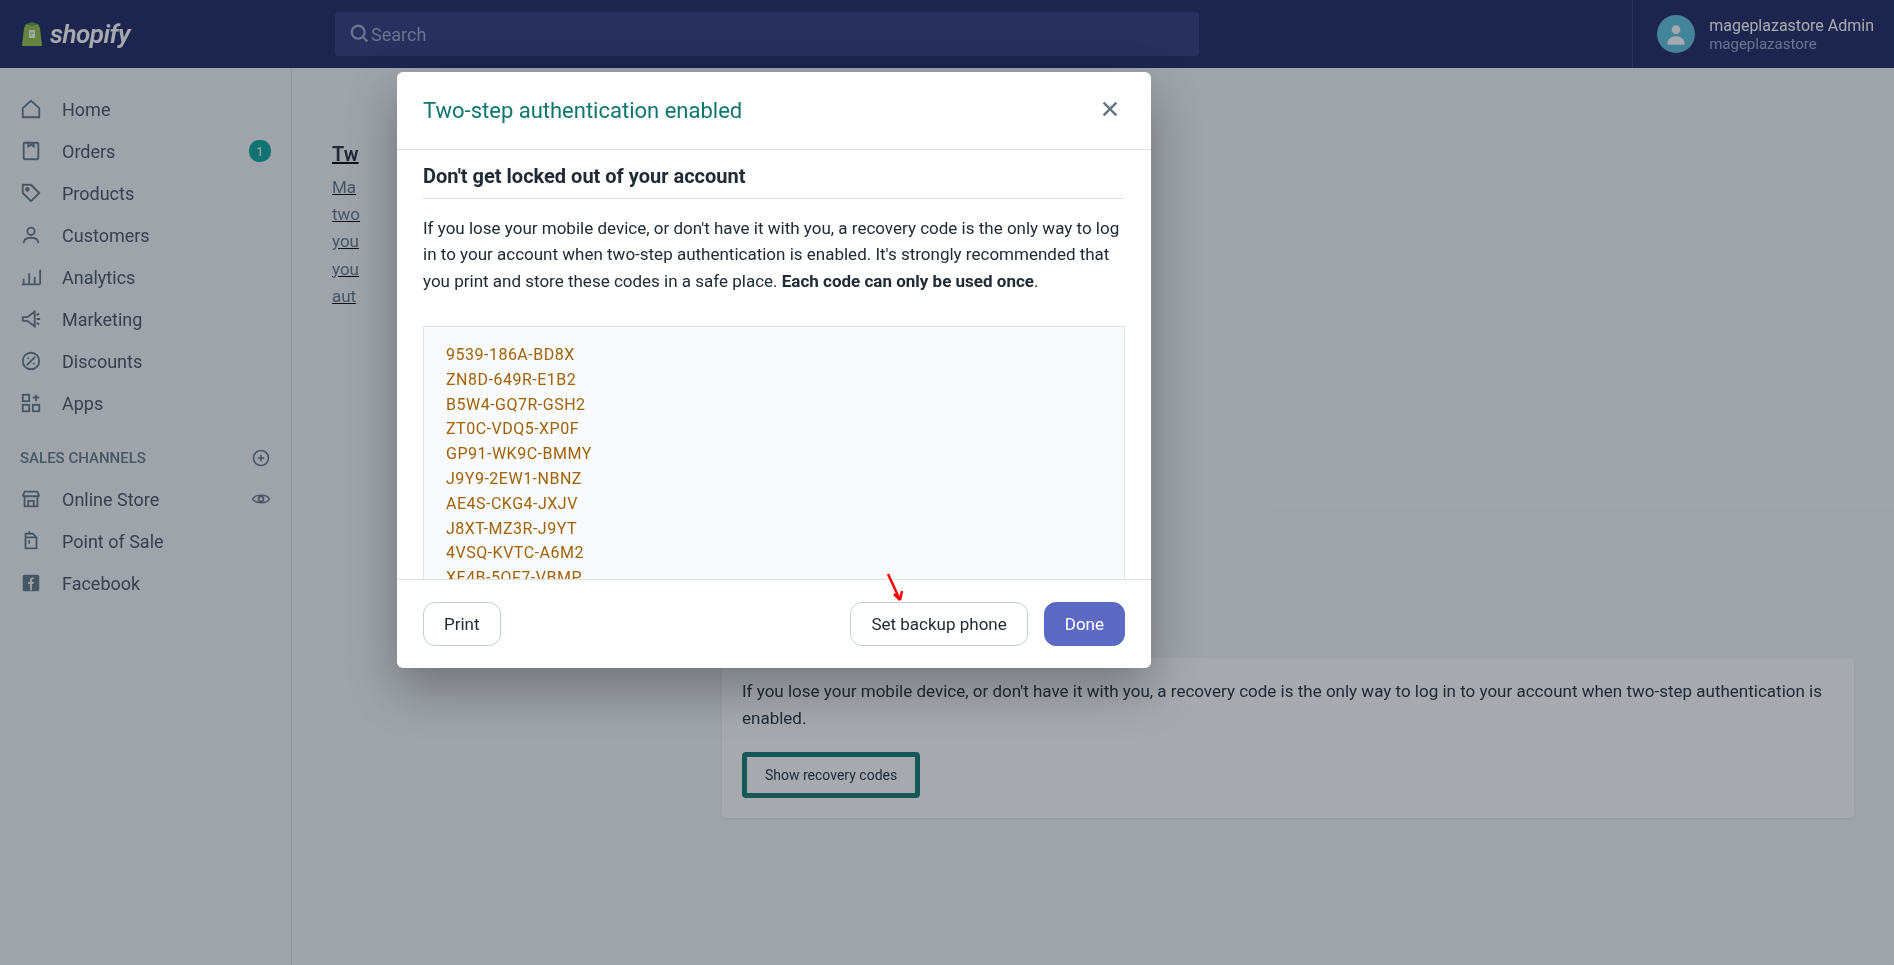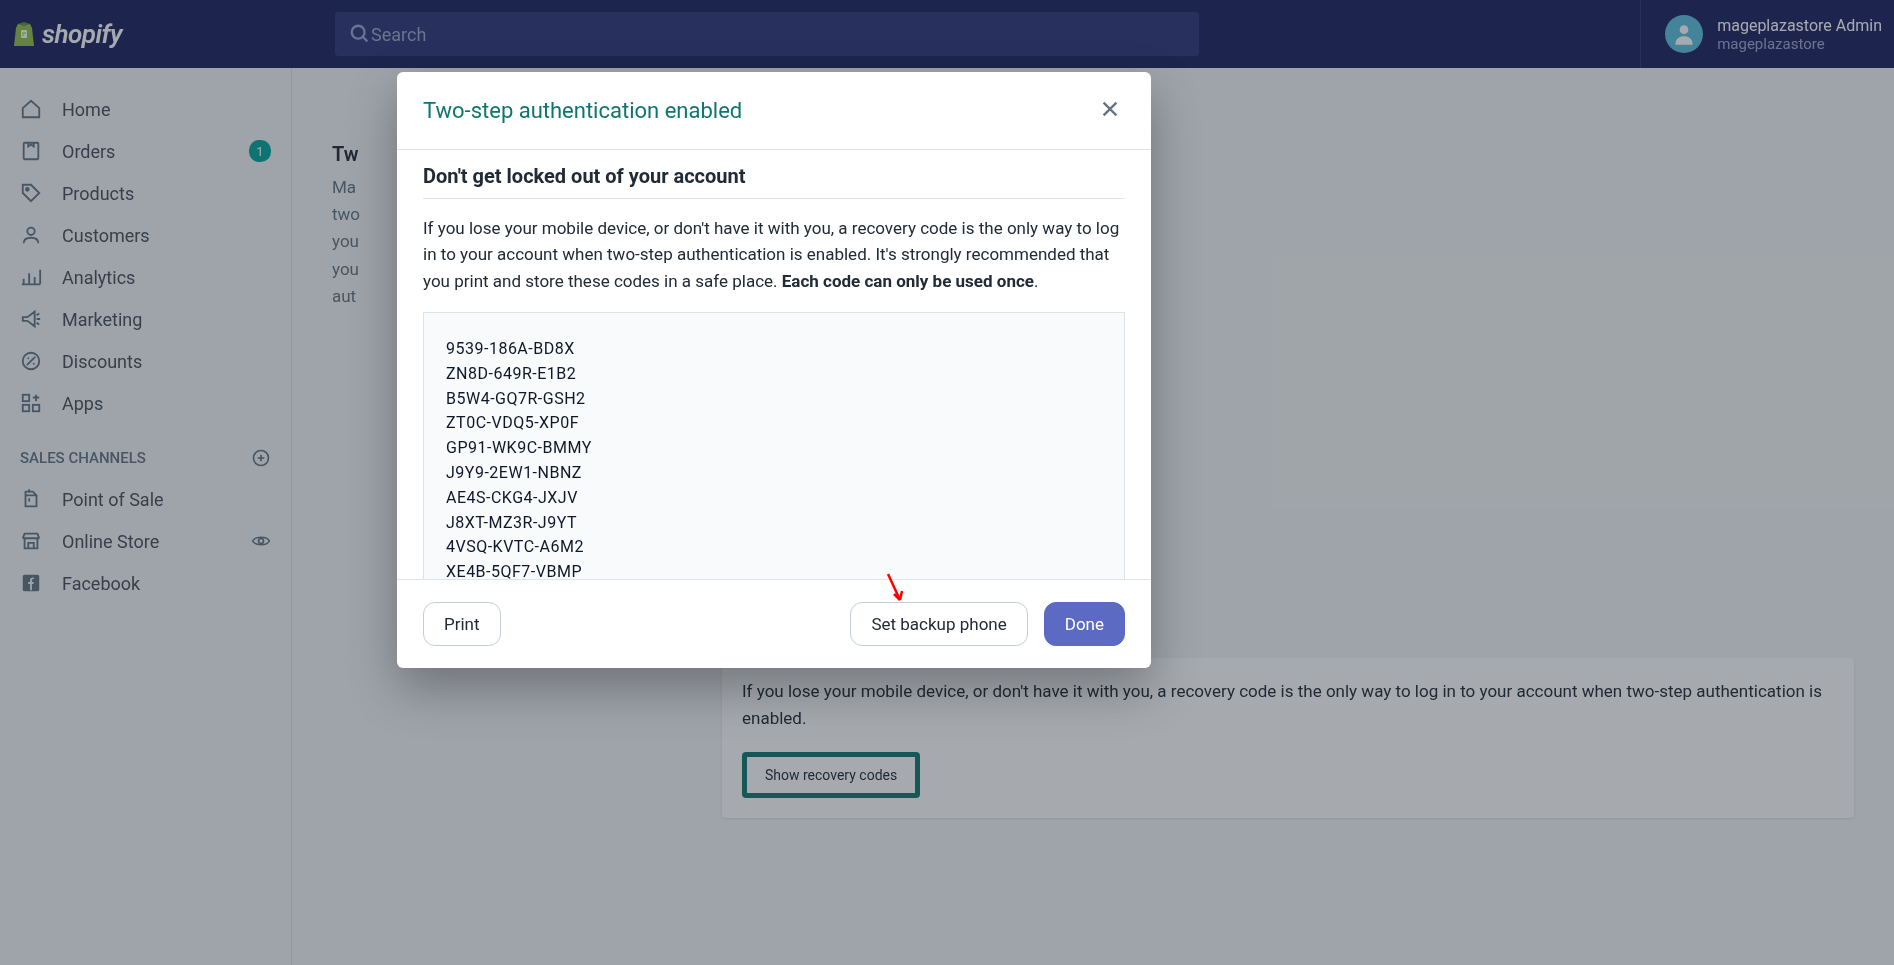--- a/index.html
+++ b/index.html
@@ -1,19 +1,19 @@
 <!DOCTYPE html>
 <html><head>
 <meta charset="utf-8">
 <style>
 * { margin: 0; padding: 0; box-sizing: border-box; font-family: -apple-system, BlinkMacSystemFont, "Segoe UI", Roboto, sans-serif; }
 body { background: #f4f6f8; overflow: hidden; width: 1894px; height: 965px; position: relative; }
 
 
-.topbar { background: #1c2260; height: 68px; display: flex; align-items: center; padding: 0 12px; position: relative; }
+.topbar { background: #1c2260; height: 68px; display: flex; align-items: center; padding: 0 20px; position: relative; }
 .logo { display: flex; align-items: center; gap: 6px; }
 .logo-bag { width: 24px; height: 28px; }
 .logo-text { color: #fff; font-size: 26px; font-weight: 600; font-style: italic; letter-spacing: -0.5px; }
 .search-wrap { position: absolute; left: 335px; right: 695px; }
 .search-box { background: #2e3478; border-radius: 4px; height: 44px; display: flex; align-items: center; padding: 0 14px; gap: 0; }
 .search-icon { color: #9fa3cc; flex-shrink: 0; }
 .search-input { background: transparent; border: none; color: #c5c8e6; font-size: 18px; width: 100%; outline: none; }
 .search-input::placeholder { color: #9fa3cc; }
 .user-area { margin-left: auto; display: flex; align-items: center; gap: 14px; border-left: 1px solid #2e3478; padding-left: 24px; height: 100%; }
 .avatar { width: 38px; height: 38px; border-radius: 50%; background: #5bc0de; display: flex; align-items: center; justify-content: center; }
@@ -25,21 +25,21 @@
 
 .sidebar { position: absolute; left: 0; top: 68px; bottom: 0; width: 292px; background: #f4f6f8; border-right: 1px solid #dfe3e8; padding-top: 20px; }
 .nav-item { display: flex; align-items: center; padding: 10px 20px; gap: 20px; color: #454f5b; font-size: 18px; cursor: pointer; }
 .nav-icon { width: 22px; height: 22px; flex-shrink: 0; color: #637381; }
 .nav-badge { margin-left: auto; background: #00a69c; color: #fff; border-radius: 10px; min-width: 22px; height: 22px; font-size: 13px; display: flex; align-items: center; justify-content: center; padding: 0 6px; }
 .nav-section { padding: 24px 20px 10px; color: #637381; font-size: 15px; font-weight: 500; display: flex; align-items: center; justify-content: space-between; }
 .nav-action-icon { color: #637381; margin-left: auto; }
 .settings-link { position: absolute; bottom: 14px; left: 0; right: 0; display: flex; align-items: center; padding: 10px 20px; gap: 20px; color: #5c6ac4; font-size: 18px; cursor: pointer; }
 
 
-.main-bg { position: absolute; left: 292px; top: 68px; right: 0; bottom: 0; padding: 24px 40px; }
+.main-bg { position: absolute; left: 292px; top: 68px; right: 0; bottom: 0; padding: 24px 40px; text-decoration: underline; }
 .bg-row { display: flex; gap: 30px; }
 .bg-left { width: 350px; }
 .bg-heading { font-size: 20px; font-weight: 600; color: #212b36; }
 .bg-desc { font-size: 17px; color: #637381; line-height: 1.6; margin-top: 8px; }
 .bg-card { background: #fff; border-radius: 4px; box-shadow: 0 1px 3px rgba(0,0,0,0.1); flex: 1; padding: 20px; }
 .bg-card-text { font-size: 17px; color: #212b36; line-height: 1.6; }
 .bg-btn { margin-top: 20px; padding: 10px 18px; border: 5px solid #0f766e; background: #fff; border-radius: 4px; font-size: 14px; color: #212b36; cursor: pointer; }
 
 
 .overlay { position: absolute; inset: 0; background: rgba(33,43,54,0.4); }
@@ -47,21 +47,21 @@
 
 .modal { position: absolute; left: 397px; top: 72px; width: 754px; background: #fff; border-radius: 6px; box-shadow: 0 20px 50px rgba(0,0,0,0.3); }
 .modal-header { display: flex; align-items: center; justify-content: space-between; padding: 22px 26px; }
 .modal-title { font-size: 22px; color: #0f766e; font-weight: 400; }
 .modal-close { background: none; border: none; cursor: pointer; color: #637381; padding: 4px; }
 .modal-body { border-top: 1px solid #dfe3e8; padding: 0 26px 26px; max-height: 430px; overflow-y: auto; position: relative; }
 .modal-body::-webkit-scrollbar { width: 12px; }
 .modal-body::-webkit-scrollbar-thumb { background: #c4cdd5; border-radius: 6px; }
 .modal-subtitle { font-size: 20px; font-weight: 700; color: #212b36; padding: 14px 0 10px; border-bottom: 1px solid #dfe3e8; }
 .modal-text { font-size: 17px; color: #212b36; line-height: 1.55; margin-top: 16px; }
-.codes-box { margin-top: 18px; border: 1px solid #dfe3e8; background: #f9fafb; padding: 24px 22px; font-family: "Courier New", monospace; font-size: 16px; color: #0f172a; line-height: 1.55; letter-spacing: 0.5px; }
+.codes-box { margin-top: 32px; border: 1px solid #dfe3e8; background: #f9fafb; padding: 16px 22px; font-family: "Courier New", monospace; font-size: 16px; color: #a16207; line-height: 1.55; letter-spacing: 0.5px; }
 .modal-footer { border-top: 1px solid #dfe3e8; padding: 22px 26px; display: flex; align-items: center; }
 .btn { padding: 11px 20px; border-radius: 12px; font-size: 17px; cursor: pointer; }
 .btn-secondary { background: #fff; border: 1px solid #c4cdd5; color: #212b36; }
 .btn-primary { background: #5c6ac4; border: 1px solid #5c6ac4; color: #fff; }
 .footer-right { margin-left: auto; display: flex; gap: 16px; }
 
 
 .arrow-annotation { position: absolute; left: 880px; top: 570px; pointer-events: none; z-index: 100; }
 </style>
 </head>
@@ -160,34 +160,34 @@
 
   <div class="nav-section">
     <span>SALES CHANNELS</span>
     <svg width="20" height="20" viewBox="0 0 24 24" fill="none" stroke="currentColor" stroke-width="2">
         <circle cx="12" cy="12" r="9"></circle>
         <path d="M12 8 V16 M8 12 H16"></path>
       </svg>
   </div>
   <div class="nav-item">
     <svg class="nav-icon" viewBox="0 0 24 24" fill="none" stroke="currentColor" stroke-width="2">
-        <path d="M6 4 H14 L18 8 V20 H6 Z M6 8 H18"></path>
-        <path d="M10 4 V2 M10 12 V14" stroke-linecap="round"></path>
-      </svg>
-    <span>Point of Sale</span>
-  </div>
-  <div class="nav-item">
-    <svg class="nav-icon" viewBox="0 0 24 24" fill="none" stroke="currentColor" stroke-width="2">
         <path d="M3 9 L5 4 H19 L21 9 M3 9 H21 M5 9 V20 H19 V9 M9 20 V14 H15 V20"></path>
       </svg>
     <span>Online Store</span>
     <svg class="nav-action-icon" width="20" height="20" viewBox="0 0 24 24" fill="none" stroke="currentColor" stroke-width="2">
         <path d="M2 12 C5 6 19 6 22 12 C19 18 5 18 2 12 Z"></path>
         <circle cx="12" cy="12" r="3"></circle>
       </svg>
+  </div>
+  <div class="nav-item">
+    <svg class="nav-icon" viewBox="0 0 24 24" fill="none" stroke="currentColor" stroke-width="2">
+        <path d="M6 4 H14 L18 8 V20 H6 Z M6 8 H18"></path>
+        <path d="M10 4 V2 M10 12 V14" stroke-linecap="round"></path>
+      </svg>
+    <span>Point of Sale</span>
   </div>
   <div class="nav-item">
     <svg class="nav-icon" viewBox="0 0 24 24" fill="currentColor">
         <rect x="3" y="3" width="18" height="18" rx="2"></rect>
         <path d="M15 8 H13.5 C13 8 13 8.5 13 9 V11 H15 L14.7 13 H13 V20 H11 V13 H9 V11 H11 V9 C11 7 12 6 14 6 H15 Z" fill="#f4f6f8"></path>
       </svg>
     <span>Facebook</span>
   </div>
 
 </div>

